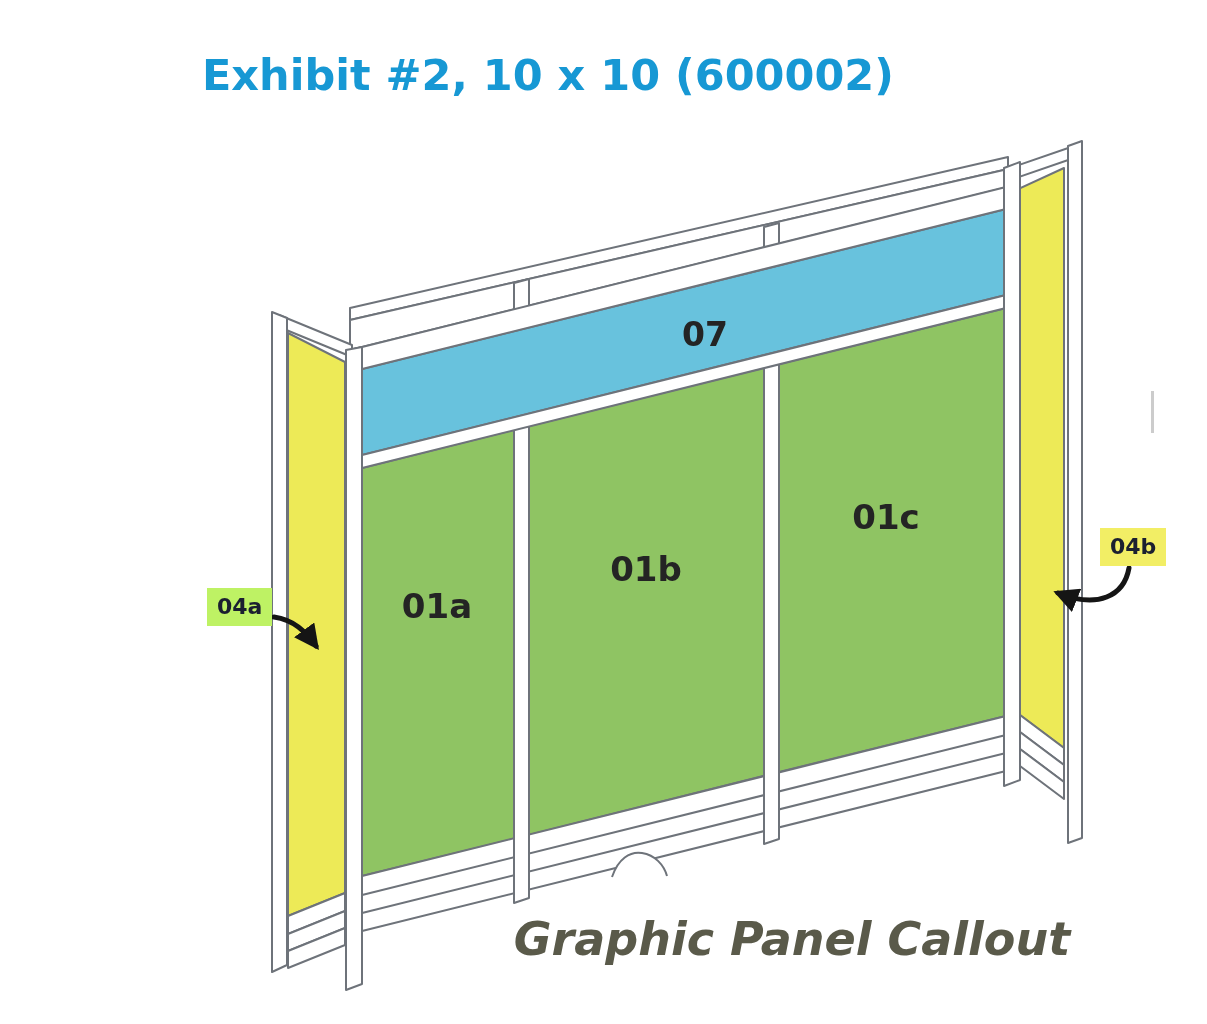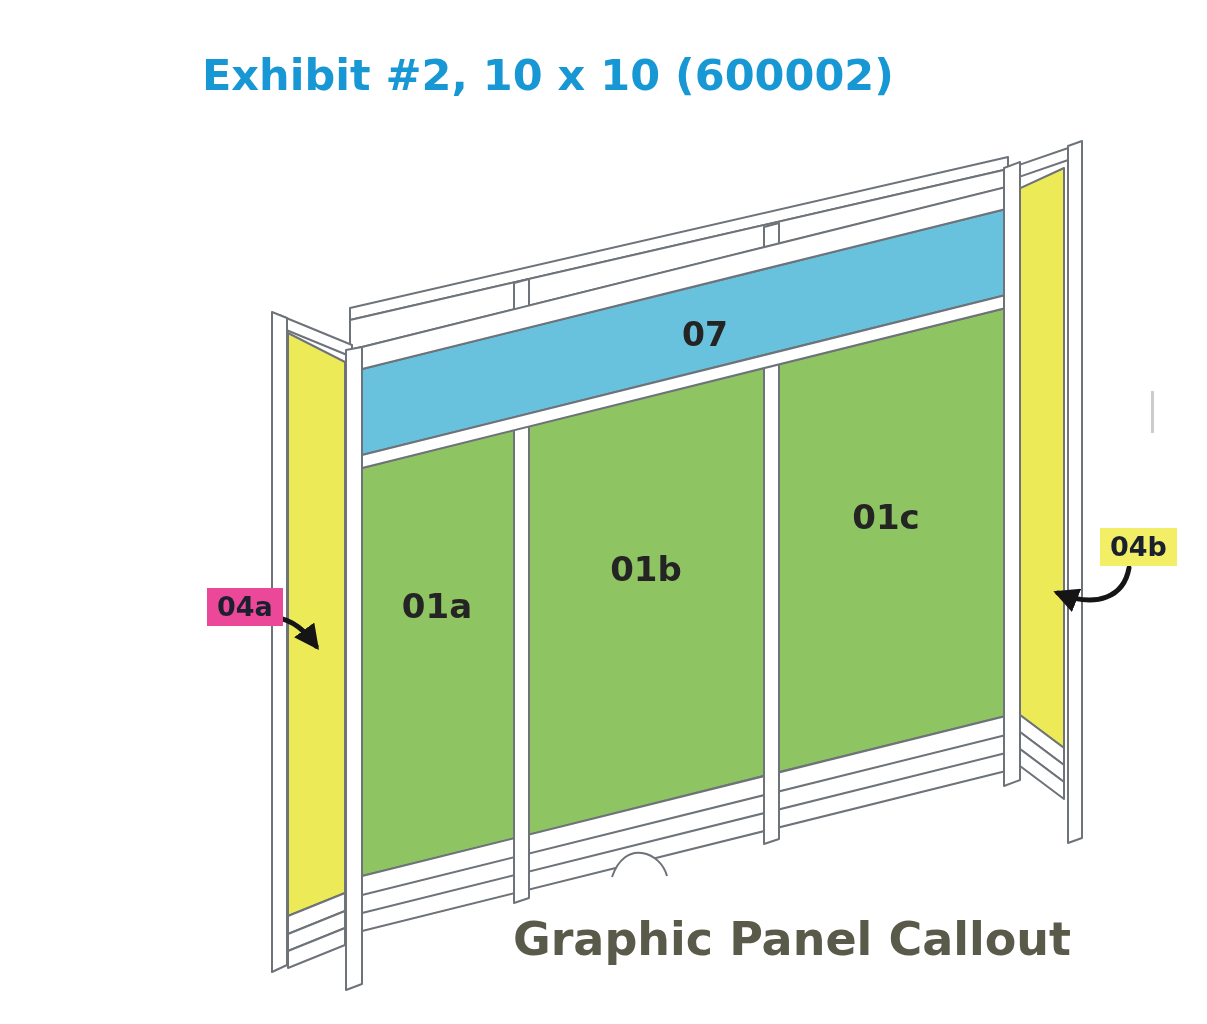--- a/index.html
+++ b/index.html
@@ -7,24 +7,24 @@
     position:relative;width:1207px;height:1024px;overflow:hidden;background:#ffffff;
     font-family:"DejaVu Sans","Liberation Sans",sans-serif;
   }
   .stage svg{position:absolute;left:0;top:0;}
   .title{
     position:absolute;left:202px;top:50px;
     font-size:43px;font-weight:bold;white-space:nowrap;
   }
   .caption{
     position:absolute;left:792px;top:912px;transform:translateX(-50%);
-    font-size:46px;font-weight:bold;white-space:nowrap;
+    font-size:46px;font-weight:bold;font-style:italic;white-space:nowrap;
   }
   .wing-label{
-    position:absolute;padding:2px 10px;font-size:27px;font-weight:bold;line-height:34px;
+    position:absolute;padding:2px 10px;font-size:22px;font-weight:bold;line-height:34px;
   }
   .wing-label-a{left:207px;top:588px;}
   .wing-label-b{left:1100px;top:528px;}
   .frame{fill:#ffffff;stroke:#6e737a;stroke-width:2;stroke-linejoin:round;}
   .seam{stroke:#6e737a;stroke-width:2;fill:none;}
   .panelshape{stroke:#6e737a;stroke-width:2;stroke-linejoin:round;}
   .plabel{font-weight:bold;font-size:34px;text-anchor:middle;}
   .hlabel{font-weight:bold;font-size:33px;text-anchor:middle;}
   .arrow{fill:none;stroke-width:5;stroke-linecap:round;}
 </style>
@@ -93,18 +93,18 @@
     <g>
       <path class="arrow" d="M 274 617 C 294 620 305 631 316 646" marker-end="url(#ah)" stroke="#151515"></path>
       <path class="arrow" d="M 1129 568 C 1124 596 1098 609 1058 593" marker-end="url(#ah)" stroke="#151515"></path>
     </g>
 
     <rect x="1151" y="391" width="3" height="42" fill="#cccccc"></rect>
   </svg>
 
   <div class="title" style="color: rgb(23, 152, 212);">Exhibit #2, 10 x 10 (600002)</div>
 
-  <div class="wing-label wing-label-a" style="background: #ec4899; color: rgb(27, 32, 48);">04a</div>
+  <div class="wing-label wing-label-a" style="background: #bef264; color: rgb(27, 32, 48);">04a</div>
 
   <div class="wing-label wing-label-b" style="background: rgb(242, 238, 101); color: rgb(27, 32, 48);">04b</div>
 
   <div class="caption" style="color: rgb(90, 90, 74);">Graphic Panel Callout</div>
 </div>
 
 </body></html>

